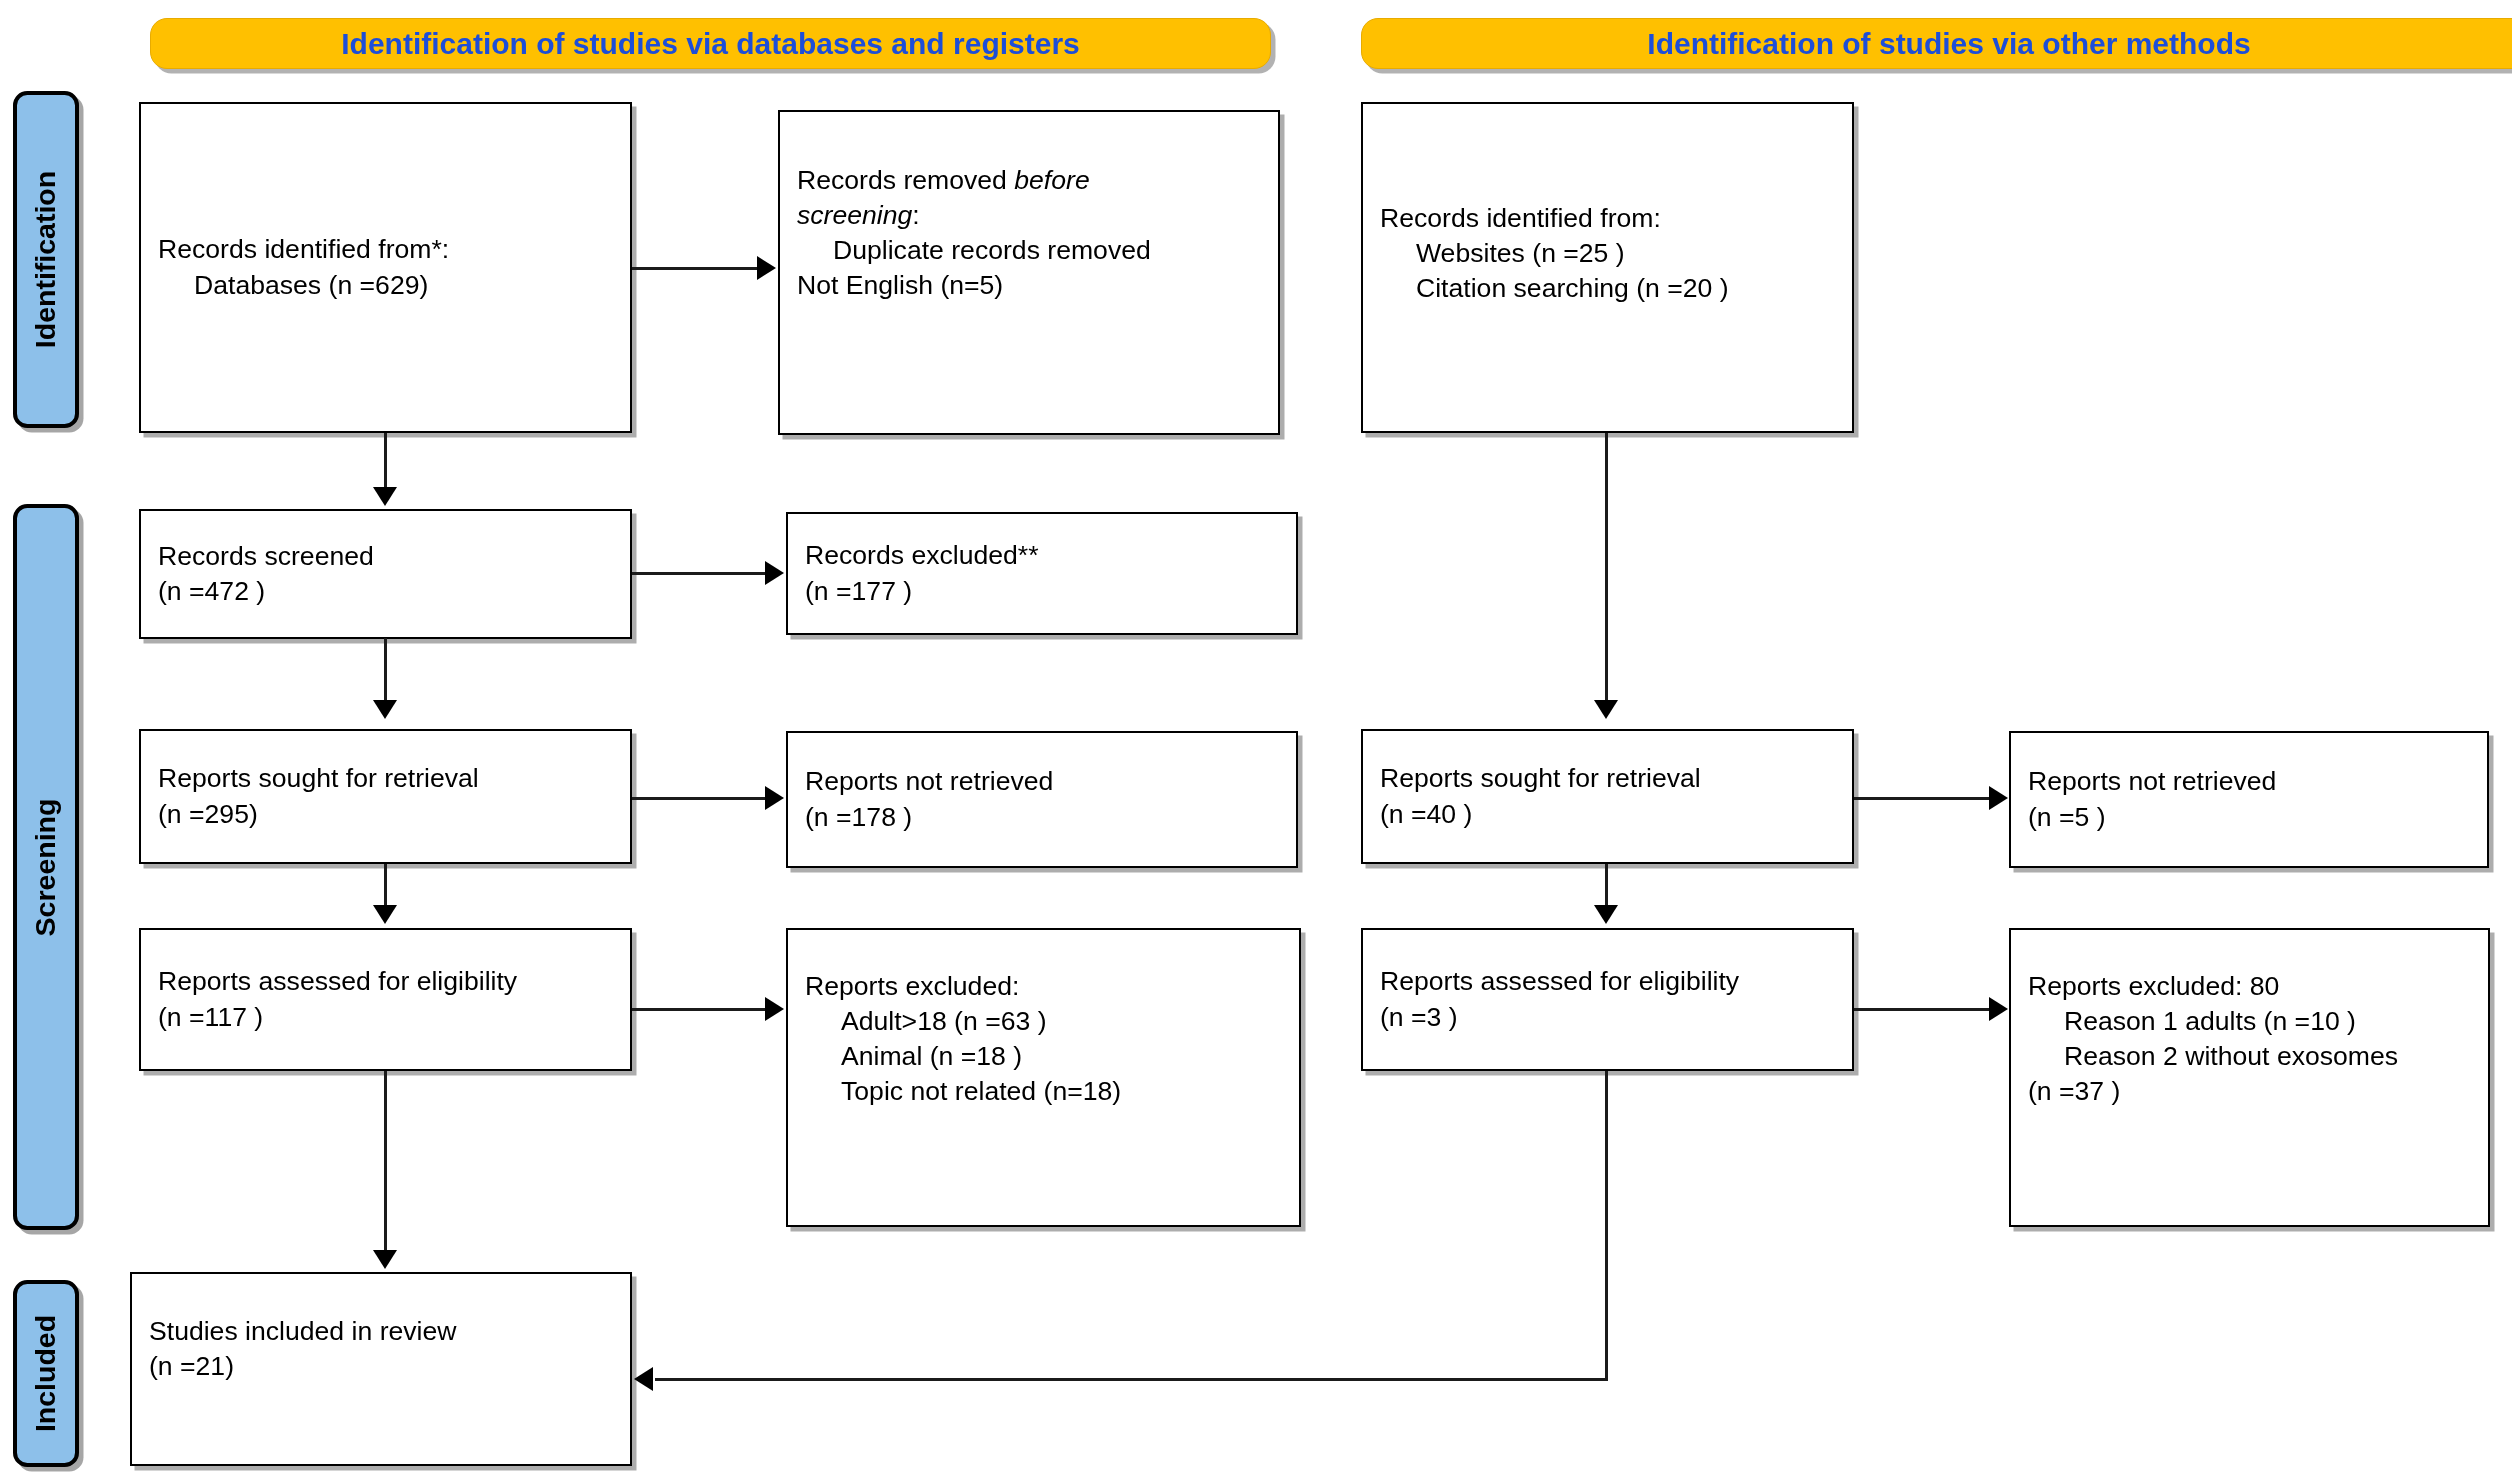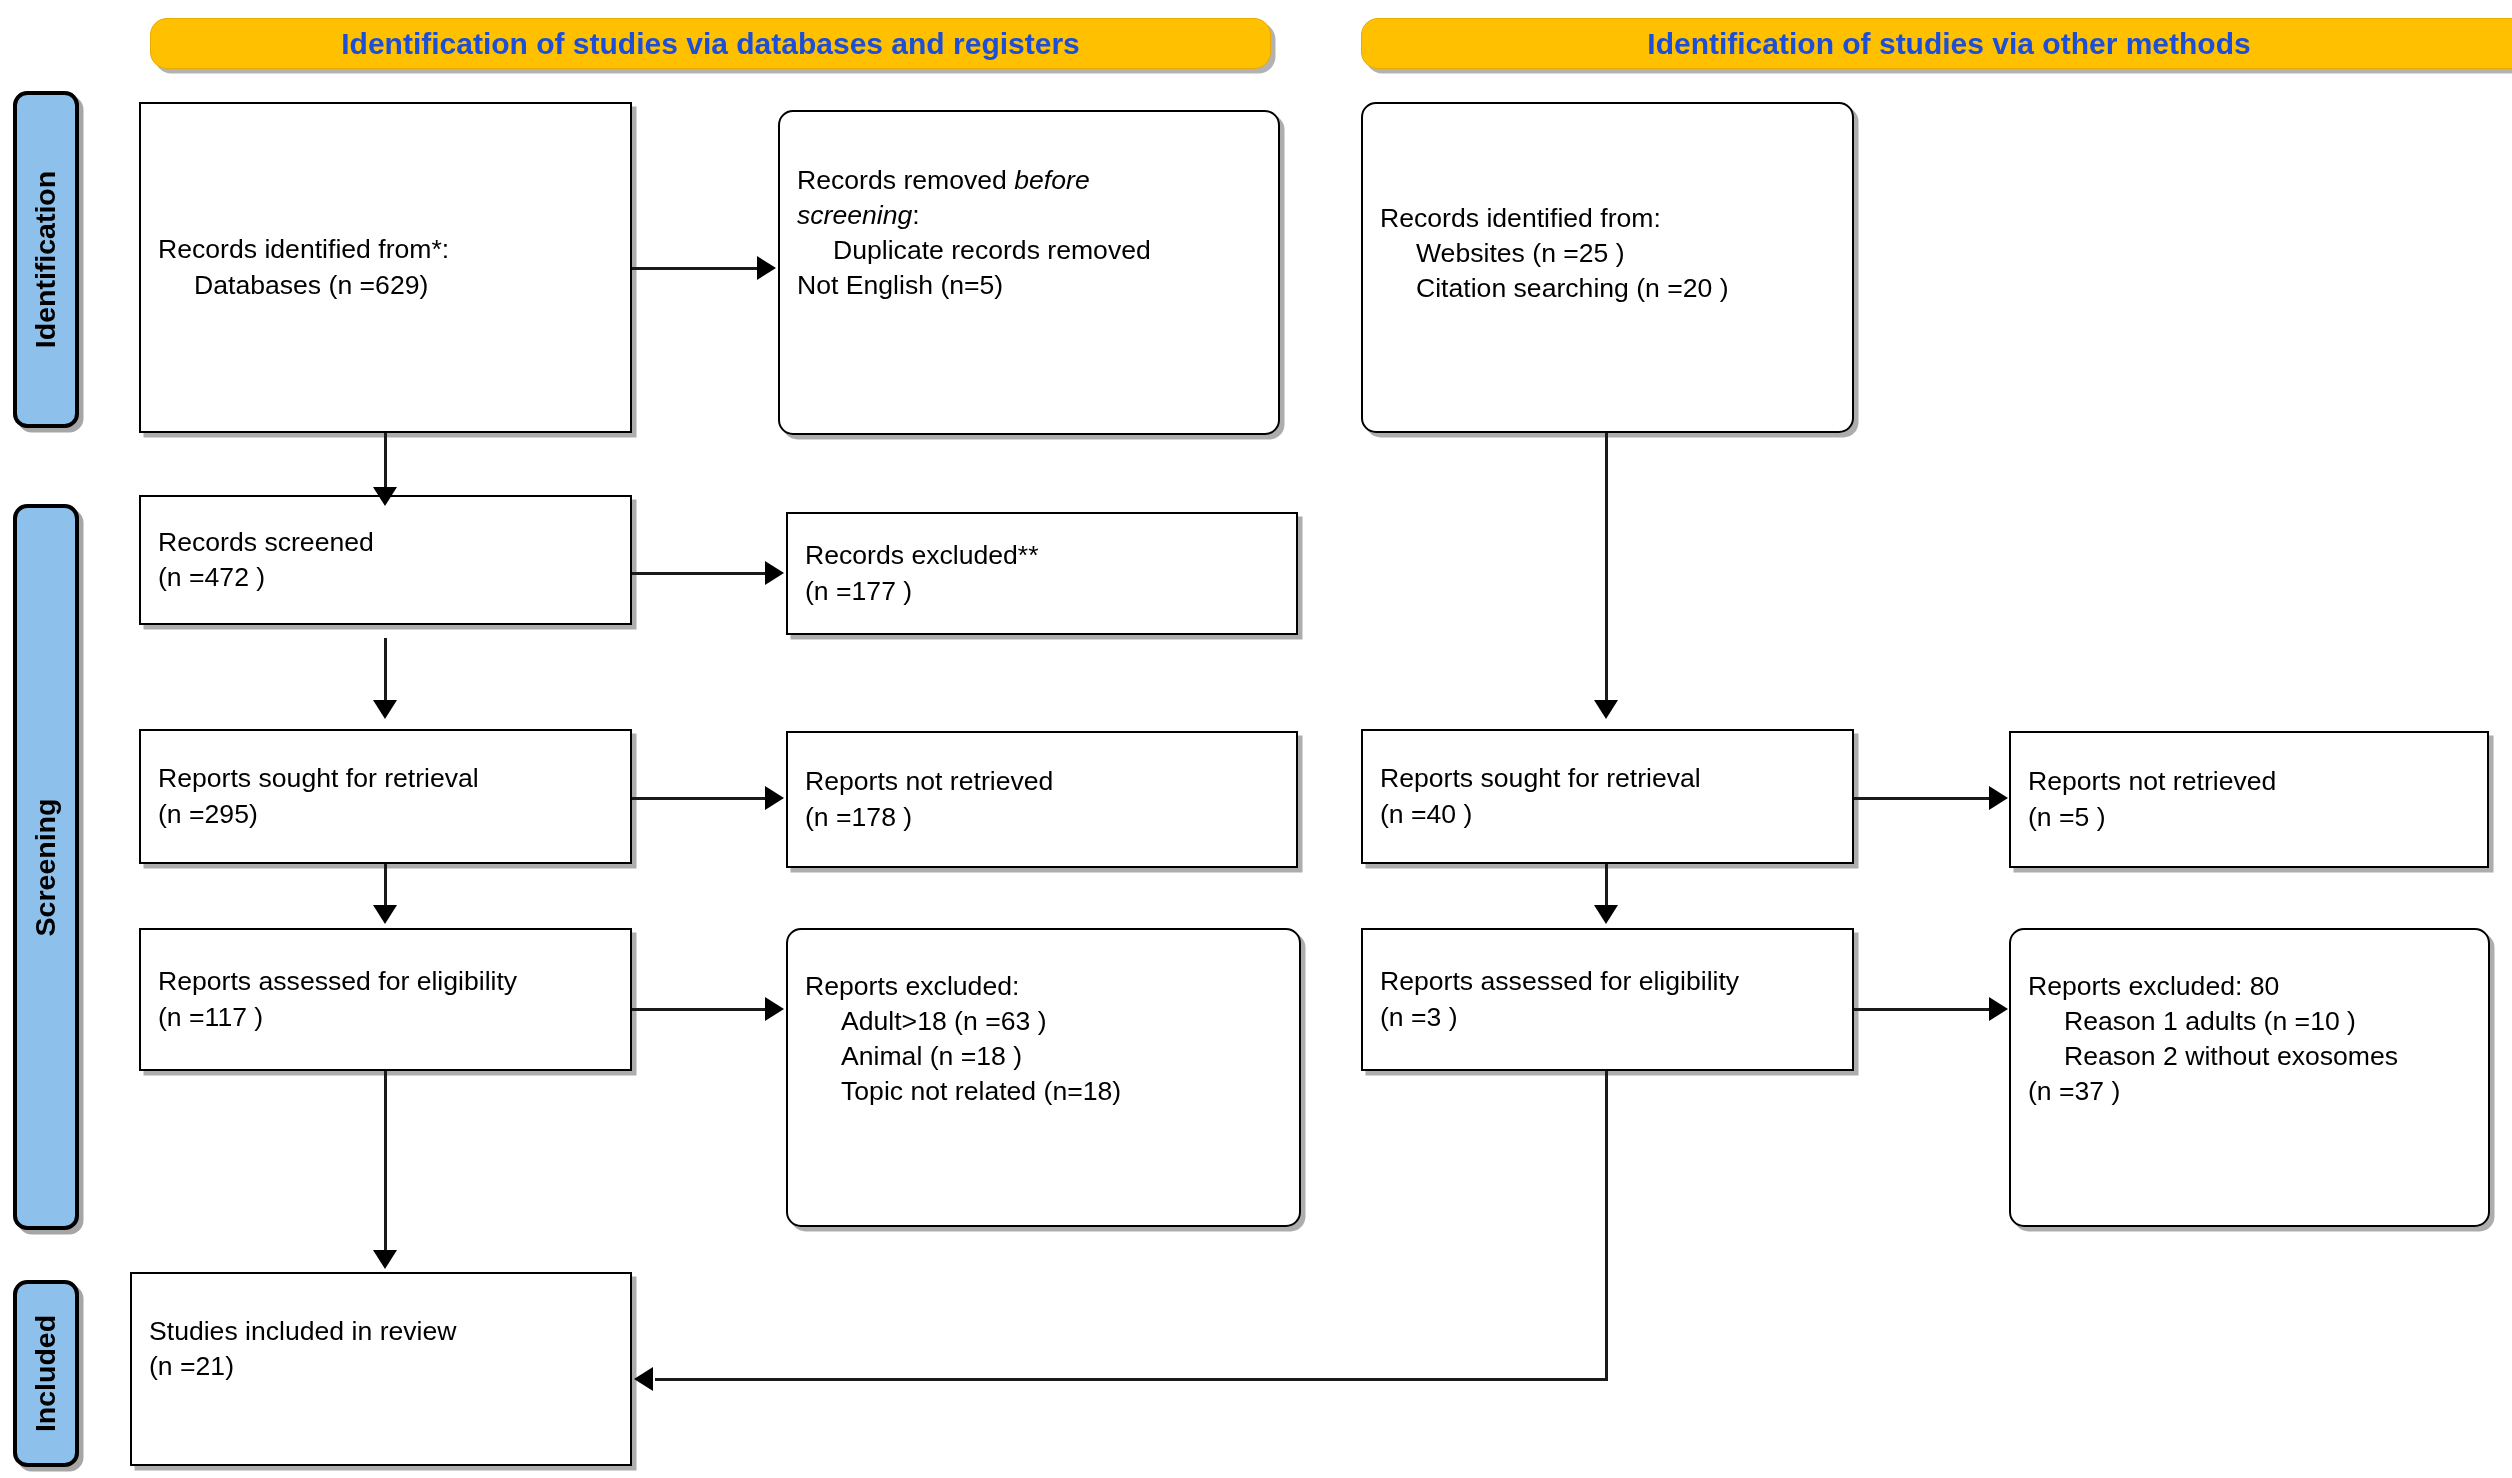--- a/index.html
+++ b/index.html
@@ -74,21 +74,21 @@
   }
   .fbox .line {
     font-size: 26.6px;
     line-height: 1.32;
     color: #000000;
     white-space: nowrap;
   }
   .fbox .line.indent { padding-left: 36px; }
   .fbox .line em { font-style: italic; }
 
-  .fbox.top-align { justify-content: flex-start; border-radius: 15px; }
+  .fbox.top-align { justify-content: flex-start; }
 
   
   .hline, .vline {
     position: absolute;
     background: #1b1b1b;
   }
   .hline { height: 2.6px; }
   .vline { width: 2.6px; }
 
   .arrow-right {
@@ -147,21 +147,21 @@
     <div class="line">
       <span>Records removed </span><em>before</em>
     </div>
     <div class="line">
       <em>screening</em><span>:</span>
     </div>
     <div class="line indent">Duplicate records removed</div>
     <div class="line">Not English (n=5)</div>
   </div>
 
-  <div class="fbox" style="left:139px; top:495px; width:493px; height:130px;">
+  <div class="fbox" style="left:139px; top:509px; width:493px; height:130px;">
     <div class="line">Records screened</div>
     <div class="line">(n =472 )</div>
   </div>
 
   <div class="fbox" style="left:786px; top:512px; width:512px; height:123px;">
     <div class="line">Records excluded**</div>
     <div class="line">(n =177 )</div>
   </div>
 
   <div class="fbox" style="left:139px; top:729px; width:493px; height:135px;">

